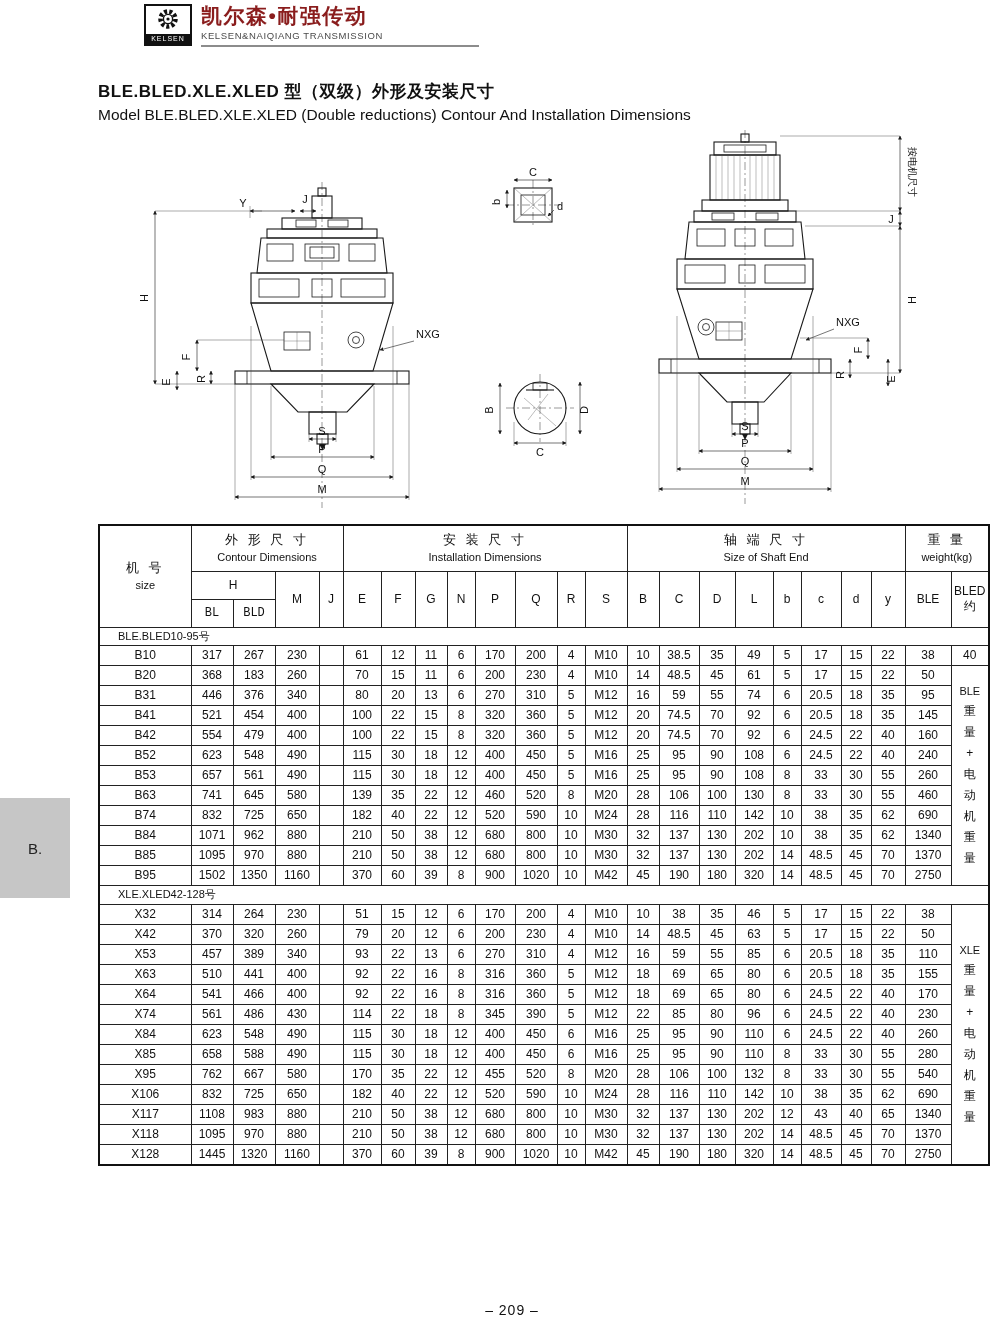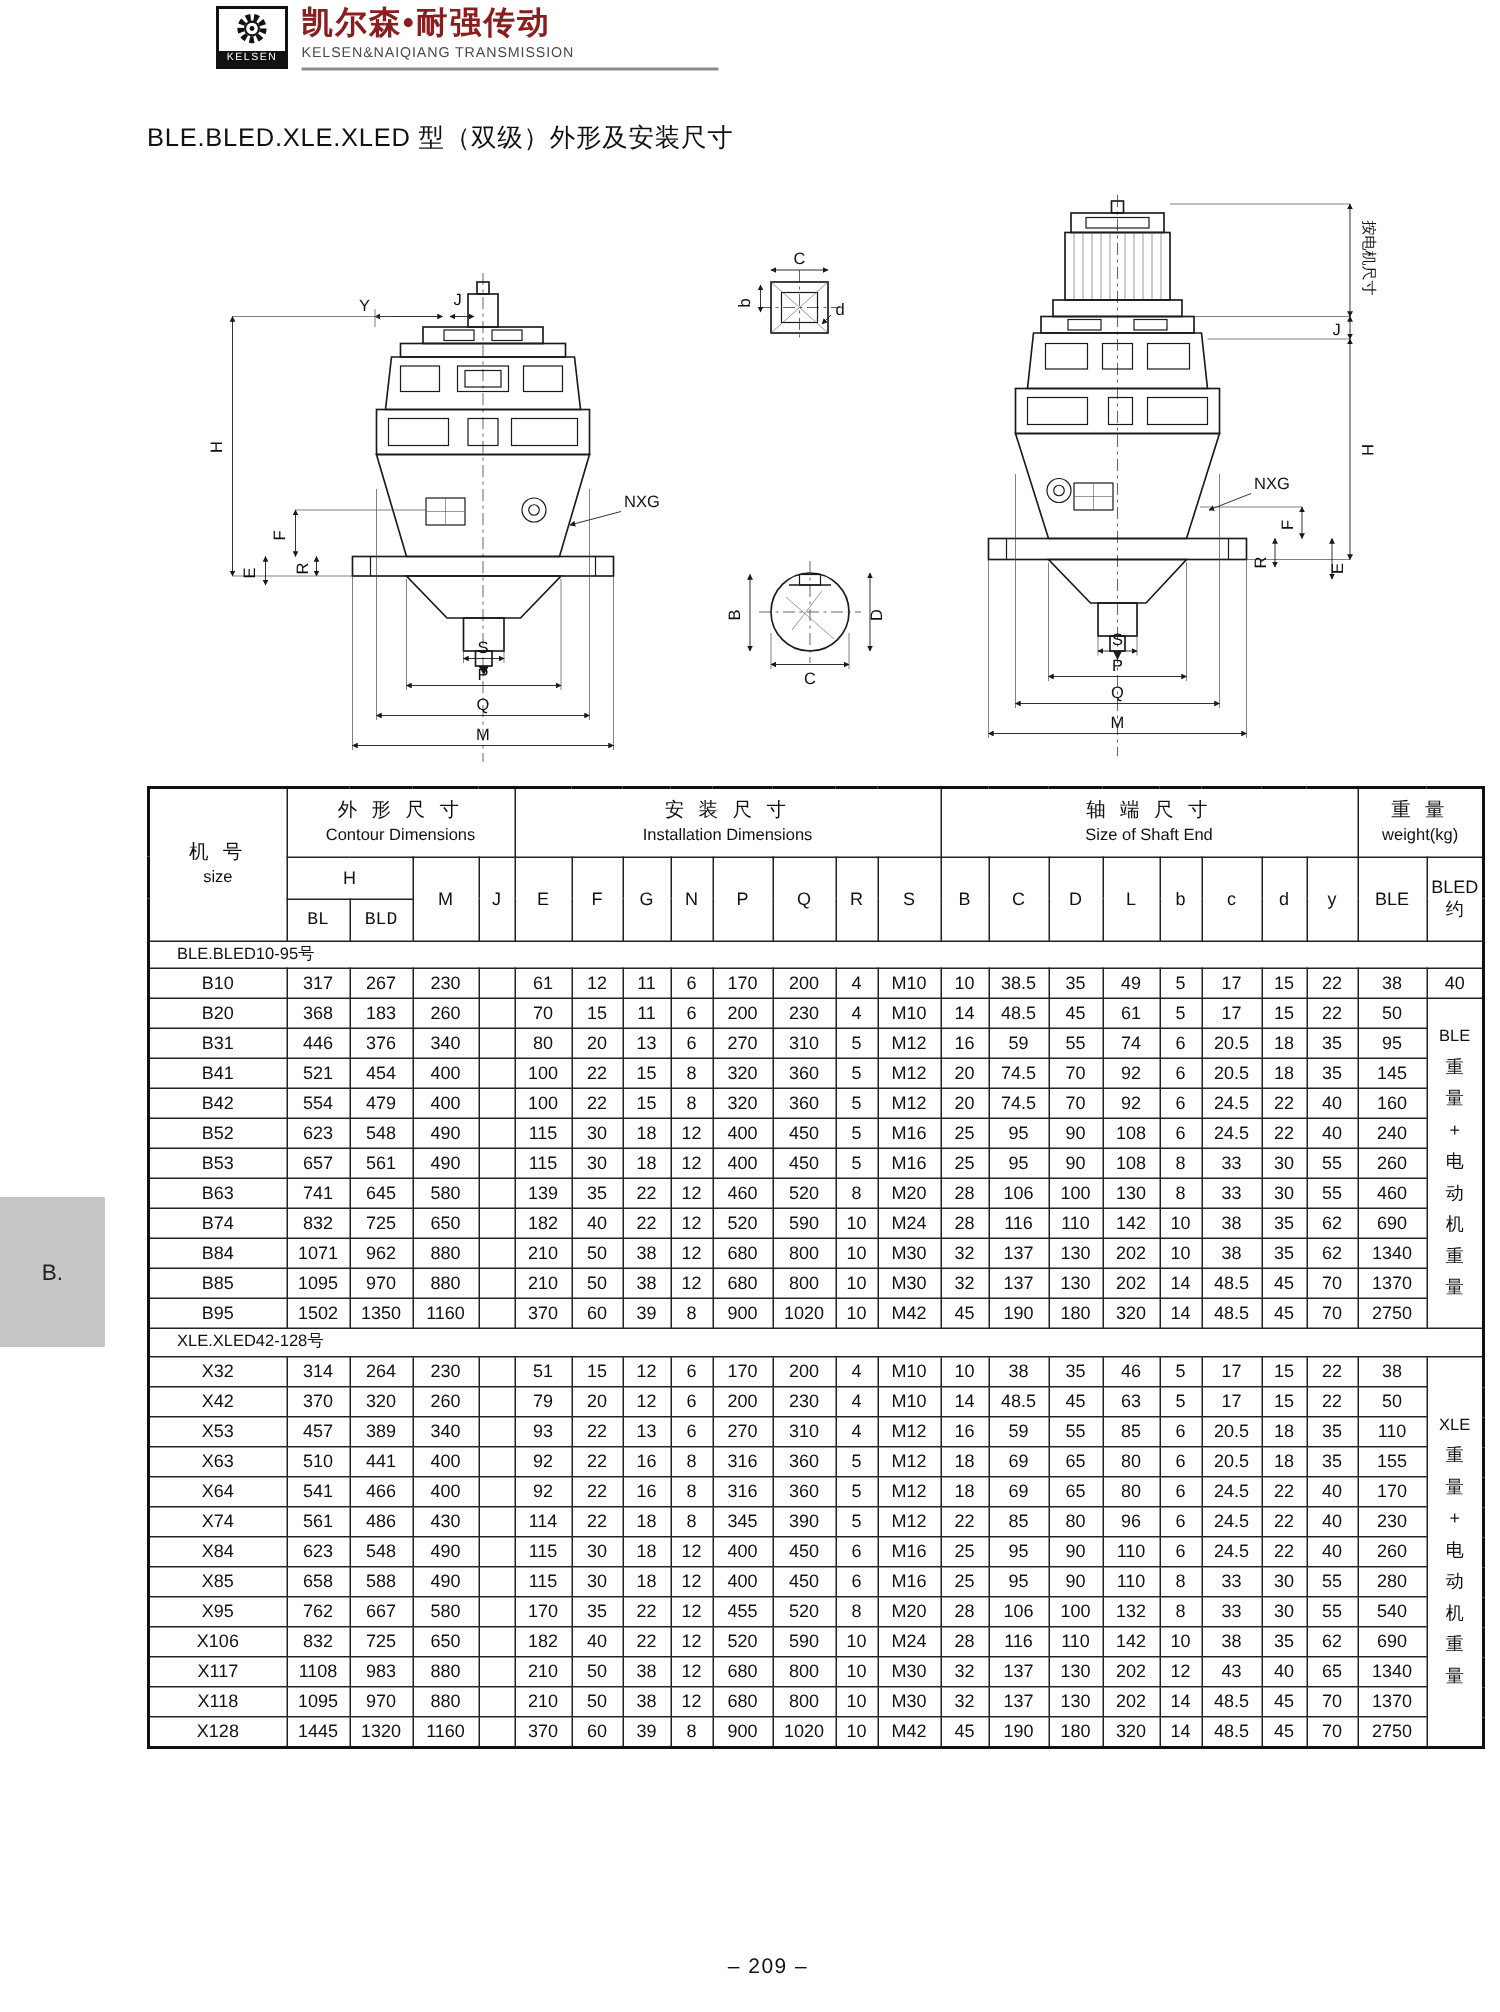--- a/index.html
+++ b/index.html
@@ -20,21 +20,21 @@
   .logo-gear { flex:1; display:flex; align-items:center; justify-content:center; }
   .logo-band {
     width:100%; background:#111; color:#fff; font-size:7px; letter-spacing:1px;
     text-align:center; padding:1px 0 2px;
   }
   .brand-text { margin-left:9px; padding-bottom:4px; width:278px; border-bottom:2px solid #8c8c8c; }
   .brand-cn { font-size:21px; font-weight:bold; letter-spacing:1.5px; color:#8a1d1d; line-height:1.1; }
   .brand-en { font-size:9.5px; letter-spacing:0.6px; color:#4a4a4a; margin-top:3px; }
 
   
-  .title-cn { position:absolute; left:98px; top:80px; font-size:17px; font-weight:normal; letter-spacing:0.5px; }
+  .title-cn { position:absolute; left:98px; top:80px; font-size:17px; font-weight:bold; letter-spacing:0.5px; }
   .title-en { position:absolute; left:98px; top:106px; font-size:15.5px; }
 
   
   .drawings { position:absolute; left:0; top:126px; width:1000px; height:394px; }
   .drawings svg { display:block; }
   .ol { fill:none; stroke:#1a1a1a; stroke-width:1.1; }
   .win { fill:none; stroke:#1a1a1a; stroke-width:0.8; }
   .dim { fill:none; stroke:#1a1a1a; stroke-width:0.6; }
   .ext { fill:none; stroke:#444; stroke-width:0.45; }
   .hatch { fill:none; stroke:#555; stroke-width:0.4; }
@@ -87,20 +87,21 @@
       </div>
       <div class="logo-band">KELSEN</div>
     </div>
     <div class="brand-text">
       <div class="brand-cn">凯尔森•耐强传动</div>
       <div class="brand-en">KELSEN&amp;NAIQIANG TRANSMISSION</div>
     </div>
   </div>
 
   <div class="title-cn">BLE.BLED.XLE.XLED 型（双级）外形及安装尺寸</div>
+  <div class="title-en">Model BLE.BLED.XLE.XLED (Double reductions) Contour And Installation Dimensions</div>
 
   <div class="drawings">
     <svg width="1000" height="394" viewBox="0 0 1000 394">
       <defs>
         <marker id="arr" viewBox="0 0 10 10" refX="9" refY="5" markerWidth="6.5" markerHeight="6.5" orient="auto-start-reverse">
           <path d="M0,0 L10,5 L0,10 z" fill="#1a1a1a"></path>
         </marker>
       </defs>
 
       <g>

